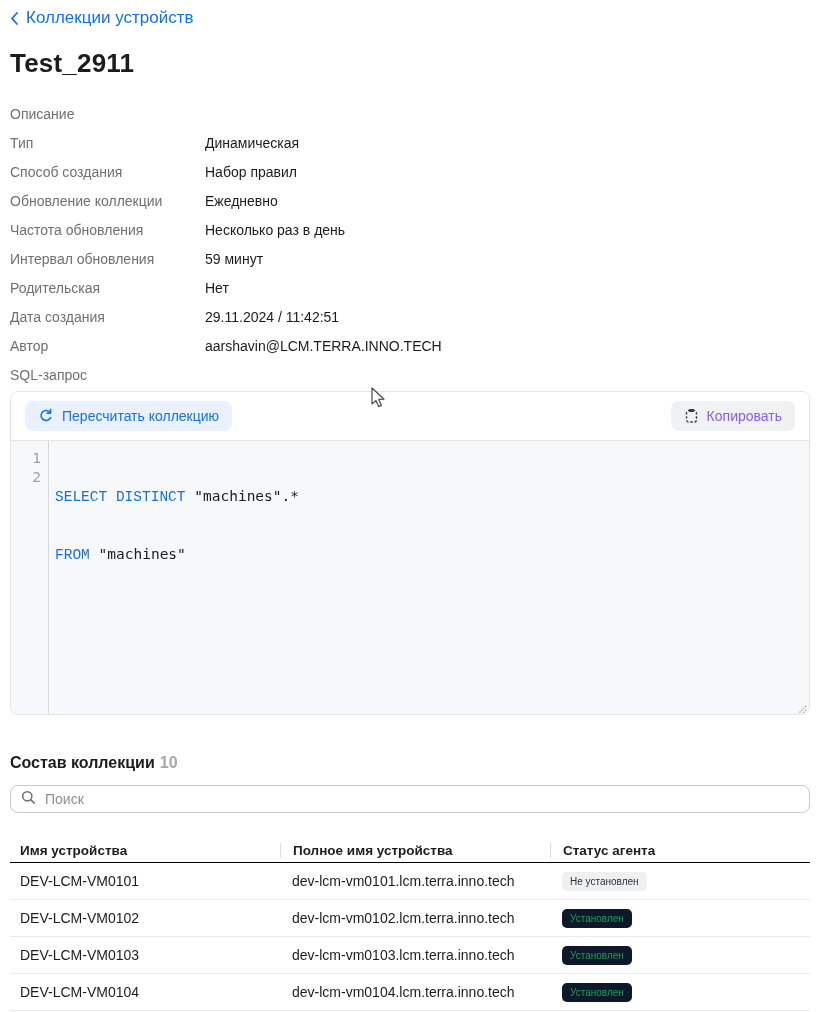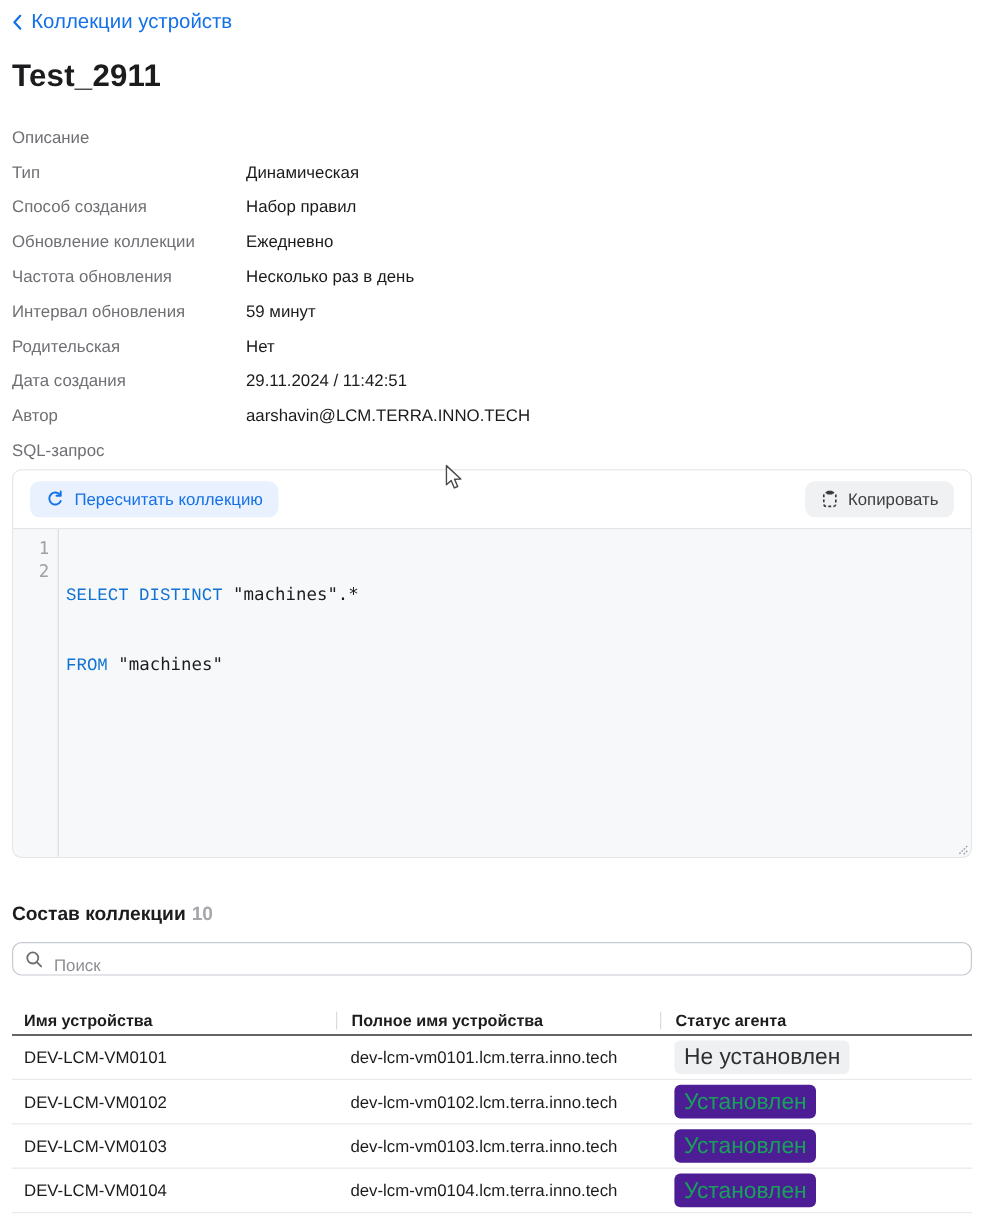--- a/index.html
+++ b/index.html
@@ -26,59 +26,59 @@
   .prop-value { color: #1b1b1d; font-size: 14px; }
 
   
   .sql-panel { margin-top: 2px; border: 1px solid #e3e5e8; border-radius: 8px; overflow: hidden; height: 324px;
     display: flex; flex-direction: column; }
   .sql-toolbar { background: #ffffff; display: flex; align-items: center; justify-content: space-between;
     padding: 9px 14px; }
   .btn { display: inline-flex; align-items: center; gap: 8px; height: 30px; padding: 0 13px;
     border: none; border-radius: 8px; font-family: "Liberation Sans", sans-serif; font-size: 14px; cursor: pointer; justify-content: space-between; }
   .btn-recount { background: #e8f1fd; color: #1471e8; font-weight: 500; }
-  .btn-copy { background: #f0f1f3; color: #404040; }
+  .btn-copy { background: #f0f1f3; color: #8b5cf6; }
   .btn svg { display: block; }
 
   .code-area { position: relative; flex: 1; background: #f7f8f9; border-top: 1px solid #e3e5e8;
     display: flex; font-family: "DejaVu Sans Mono", monospace; font-size: 14.5px; line-height: 19px; }
   .gutter { width: 38px; padding-top: 8px; border-right: 1px solid #d9dbde; text-align: right; }
   .gutter .ln { color: #a0a0a5; padding-right: 7px; }
   .code { padding: 8px 0 0 6px; white-space: pre; }
   .code-line .kw { color: #1273d4; font-family: Liberation Mono, monospace; }
   .code-line .plain { color: #1c1c1e; margin-left: 1ch; }
   .resize-handle { position: absolute; right: 2px; bottom: 2px; width: 12px; height: 12px; cursor: nwse-resize; }
 
   
   .mouse-cursor { position: absolute; left: 371px; top: 387px; pointer-events: none; z-index: 50; }
 
   
   .section-heading { margin-top: 39px; font-size: 16px; font-weight: 700; color: #1c1c1e; }
   .section-heading .count { color: #a6a6ab; font-weight: 700; margin-left: 5px; }
 
   .search-box { margin-top: 13px; height: 28px; border: 1px solid #c6cad1; border-radius: 8px;
-    display: flex; align-items: flex-end; padding: 0 10px; gap: 9px; background: #ffffff; }
+    display: flex; align-items: center; padding: 0 10px; gap: 9px; background: #ffffff; }
   .search-box svg { flex: 0 0 auto; }
   .search-box input { border: none; outline: none; flex: 1; font-family: "Liberation Sans", sans-serif;
     font-size: 14px; color: #1c1c1e; background: transparent; }
   .search-box input::placeholder { color: #8e8e93; }
 
   
   .table { margin-top: 26px; }
   .t-row { display: grid; grid-template-columns: 270px 270px 1fr; align-items: center; }
   .t-head { height: 24px; border-bottom: 1px solid #000000; }
   .t-head .cell { font-size: 13.5px; font-weight: 700; color: #1c1c1e; position: relative; }
   .t-head .cell + .cell { border-left: 1px solid #d9dbe0; }
   .cell { padding-left: 10px; }
   .cell-c2, .cell-c3 { padding-left: 12px; }
   .t-body .t-row { height: 37px; border-bottom: 1px solid #e8e9ec; }
   .t-body .cell { font-size: 14px; color: #1c1c1e; }
-  .badge { display: inline-block; font-size: 19px; line-height: 1; padding: 5px 8px 4px; border-radius: 5px; }
+  .badge { display: inline-block; font-size: 10px; line-height: 1; padding: 5px 8px 4px; border-radius: 5px; }
   .badge-gray { background: #eef0f1; color: #2f3033; }
-  .badge-green { background: #4c1d95; color: #18a05a; }
+  .badge-green { background: #0f172a; color: #18a05a; }
 </style>
 </head>
 <body>
 
 <div class="page">
 
   <div class="breadcrumb">
     <span>
       <svg width="8" height="13" viewBox="0 0 8 13">
           <path d="M7 1 L2 6.5 L7 12" fill="none" stroke="#1270e8" stroke-width="1.8" stroke-linecap="round" stroke-linejoin="round"></path>

